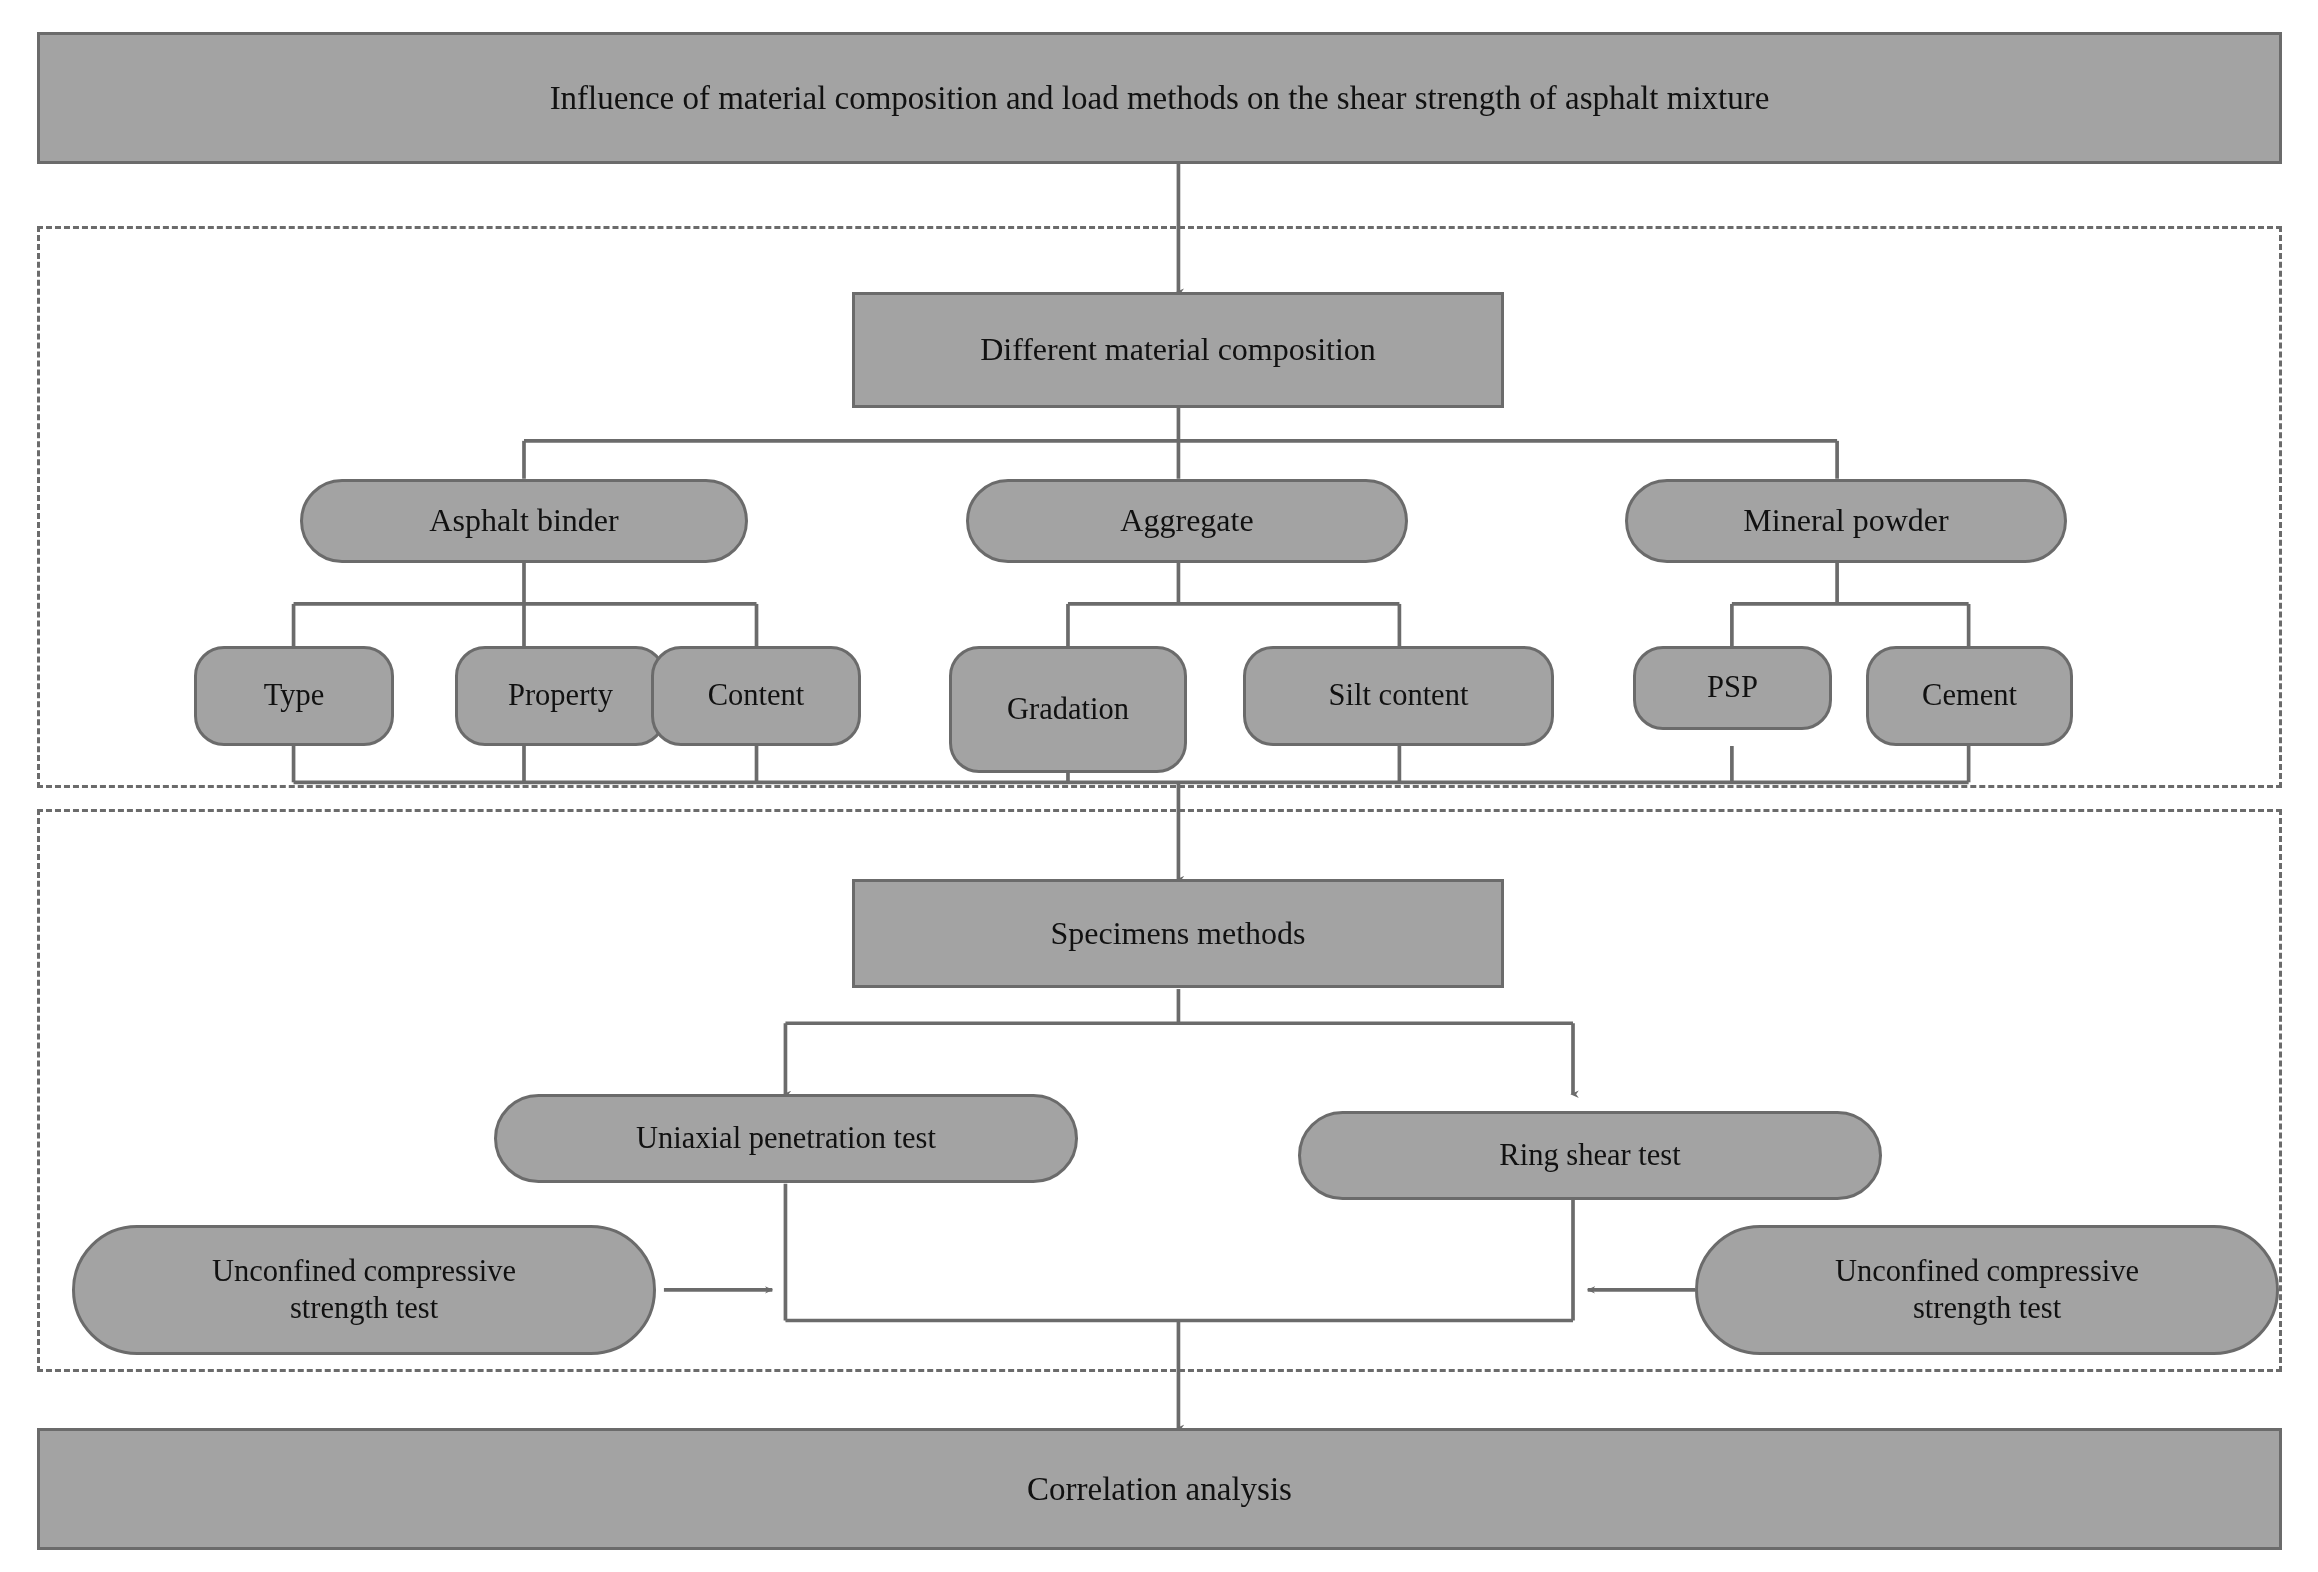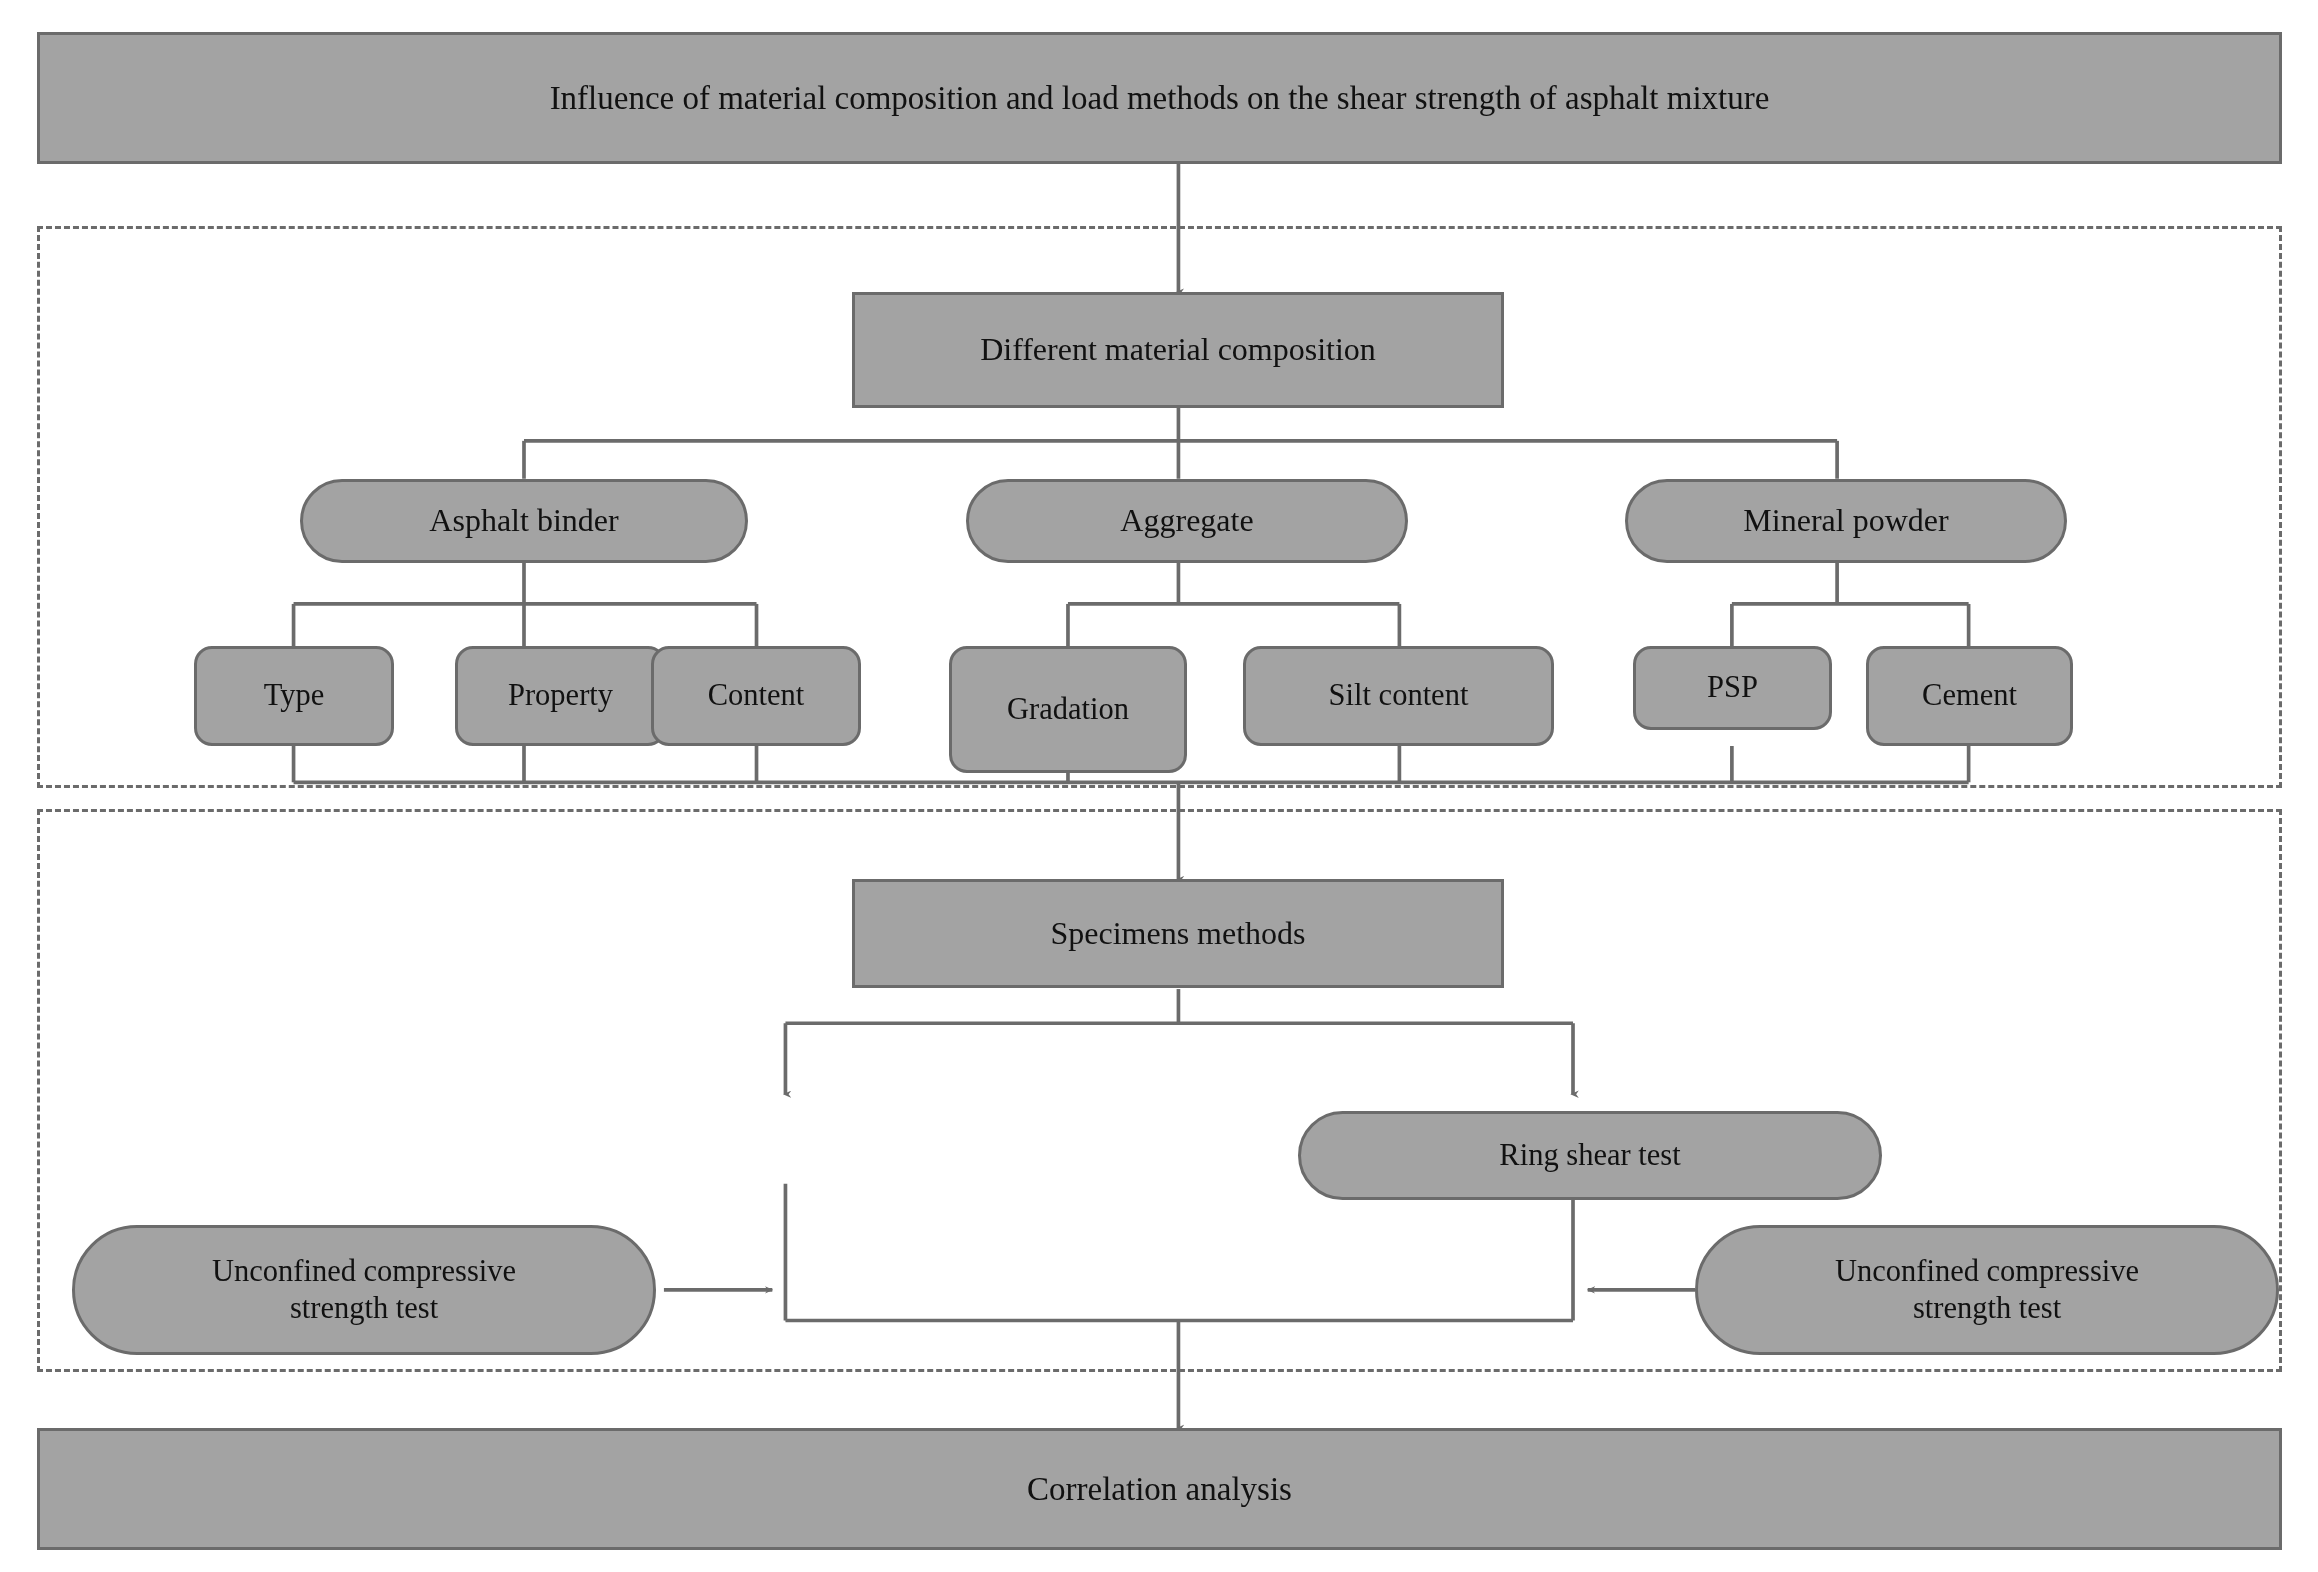--- a/index.html
+++ b/index.html
@@ -32,21 +32,21 @@
     border: 3.7px solid #6b6b6b;
     display: flex;
     align-items: center;
     justify-content: center;
     text-align: center;
     color: #111111;
     line-height: 1.22;
     z-index: 5;
   }
   .node.rect { border-radius: 0; }
-  .node.round-sm { border-radius: 18px; text-align: center; }
+  .node.round-sm { border-radius: 30px; text-align: center; }
   .node.stadium { border-radius: 525px; }
 
   .t-title   { font-size: 33px; }
   .t-lvl2    { font-size: 32px; }
   .t-lvl3    { font-size: 32px; }
   .t-leaf    { font-size: 30.5px; }
   .t-test    { font-size: 30.5px; }
   .t-bottom  { font-size: 33px; }
 
   
@@ -175,20 +175,23 @@
   </div>
 
   <div class="node round-sm t-leaf" style="left:1866px; top:646px; width:207px; height:100px;">
     <span>Cement</span>
   </div>
 
   <div class="node rect t-lvl2" style="left:852px; top:879px; width:652px; height:109px;">
     <span>Specimens methods</span>
   </div>
 
+  <div class="node stadium t-test" style="left:494px; top:1094px; width:584px; height:89px;">
+    <span>Uniaxial penetration test</span>
+  </div>
 
   <div class="node stadium t-test" style="left:1298px; top:1094px; width:584px; height:89px;margin-top:17px;">
     <span>Ring shear test</span>
   </div>
 
   <div class="node stadium t-test" style="left:72px; top:1225px; width:584px; height:130px; flex-direction:column;">
     <span>Unconfined compressive</span>
     <span>strength test</span>
   </div>
 

